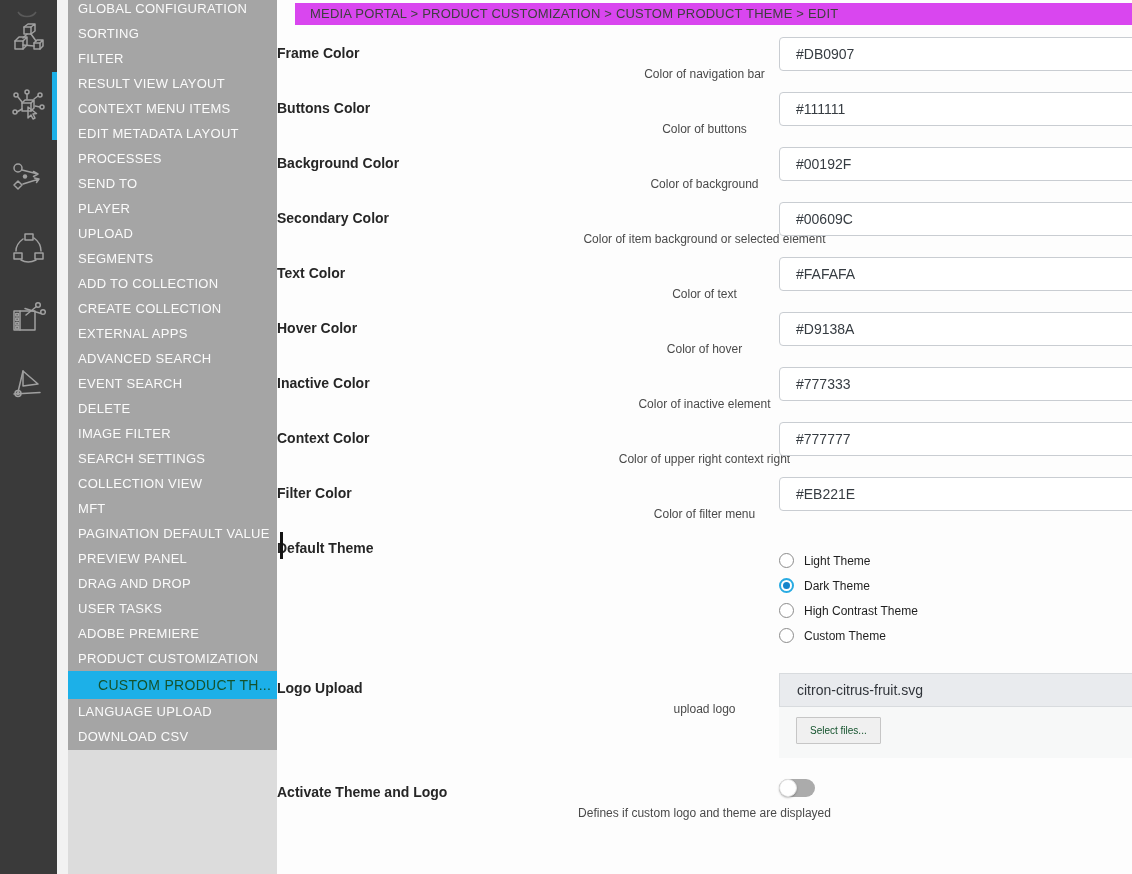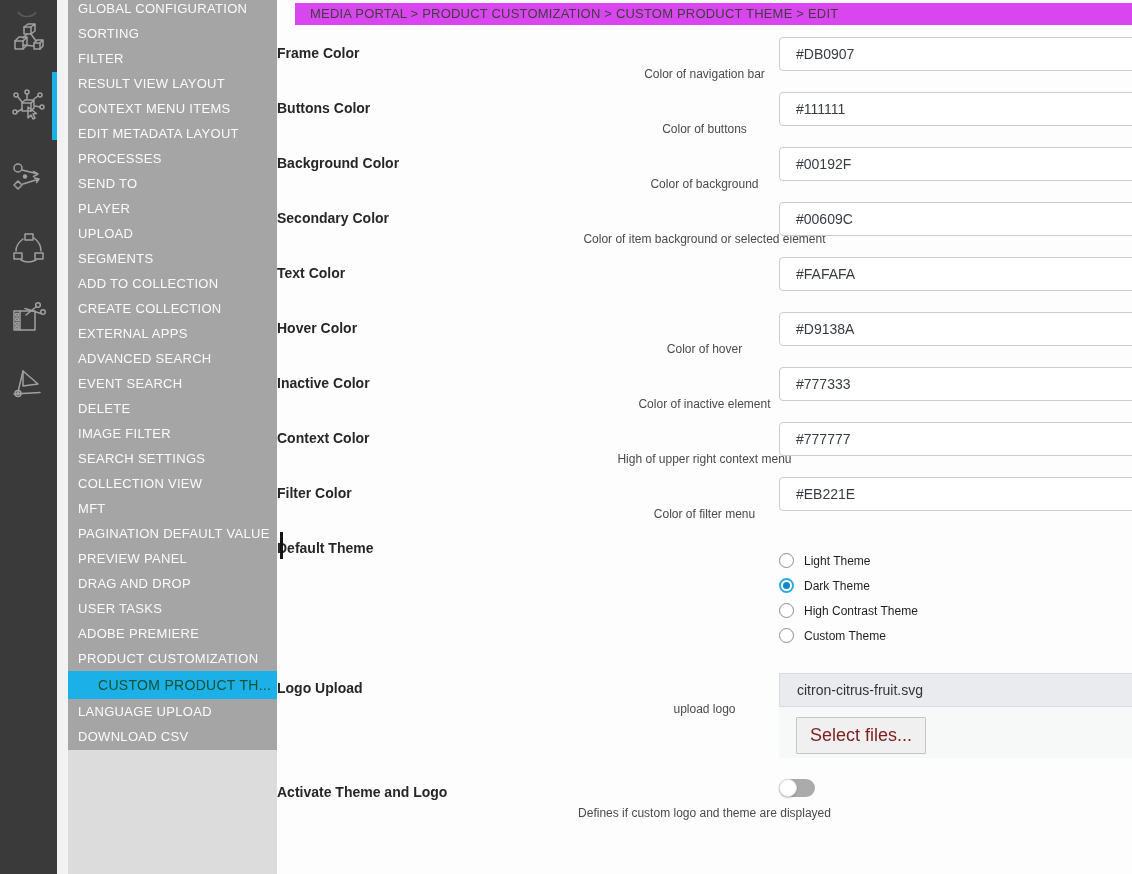--- a/index.html
+++ b/index.html
@@ -88,21 +88,21 @@
   .file-strip {
     height:34px; line-height:32px; background:#E9EBEE;
     border:1px solid #D8DBDE; padding-left:17px;
     font-size:14px; color:#30343A;
   }
   .upload-body { background:#F7F8F8; height:51px; padding:10px 0 0 17px; }
   .select-btn {
     display:inline-block; padding:7px 13px;
     background:#F0F0F0; border:1px solid #C6C6C6; border-radius:1px;
     font-family:"Liberation Sans", sans-serif;
-    font-size:18px; color:#7f1d1d; cursor:pointer;
+    font-size:10px; color:#14532d; cursor:pointer;
   }
 
   
   .activate-row { position:relative; height:110px; }
   .activate-row .flabel { padding-top:26px; }
   .toggle {
     position:absolute; left:502px; top:21px; width:36px; height:18px;
     border-radius:9px; background:#ABABAB; cursor:pointer;
   }
   .knob {
@@ -260,41 +260,42 @@
         <div class="frow">
           <div class="flabel">
             <div class="ftitle">Secondary Color</div>
             <div class="fdesc">Color of item background or selected element</div>
           </div>
           <input type="text" class="finput" value="#00609C" style="">
         </div>
         <div class="frow">
           <div class="flabel">
             <div class="ftitle">Text Color</div>
+            <div class="fdesc">Color of text</div>
           </div>
           <input type="text" class="finput" value="#FAFAFA" style="">
         </div>
         <div class="frow">
           <div class="flabel">
             <div class="ftitle">Hover Color</div>
             <div class="fdesc">Color of hover</div>
           </div>
           <input type="text" class="finput" value="#D9138A" style="">
         </div>
         <div class="frow">
           <div class="flabel">
             <div class="ftitle">Inactive Color</div>
             <div class="fdesc">Color of inactive element</div>
           </div>
           <input type="text" class="finput" value="#777333" style="">
         </div>
         <div class="frow">
           <div class="flabel">
             <div class="ftitle">Context Color</div>
-            <div class="fdesc">High of upper right context menu</div>
+            <div class="fdesc">Color of upper right context right</div>
           </div>
           <input type="text" class="finput" value="#777777" style="">
         </div>
         <div class="frow">
           <div class="flabel">
             <div class="ftitle">Filter Color</div>
             <div class="fdesc">Color of filter menu</div>
           </div>
           <input type="text" class="finput" value="#EB221E" style="">
         </div>

